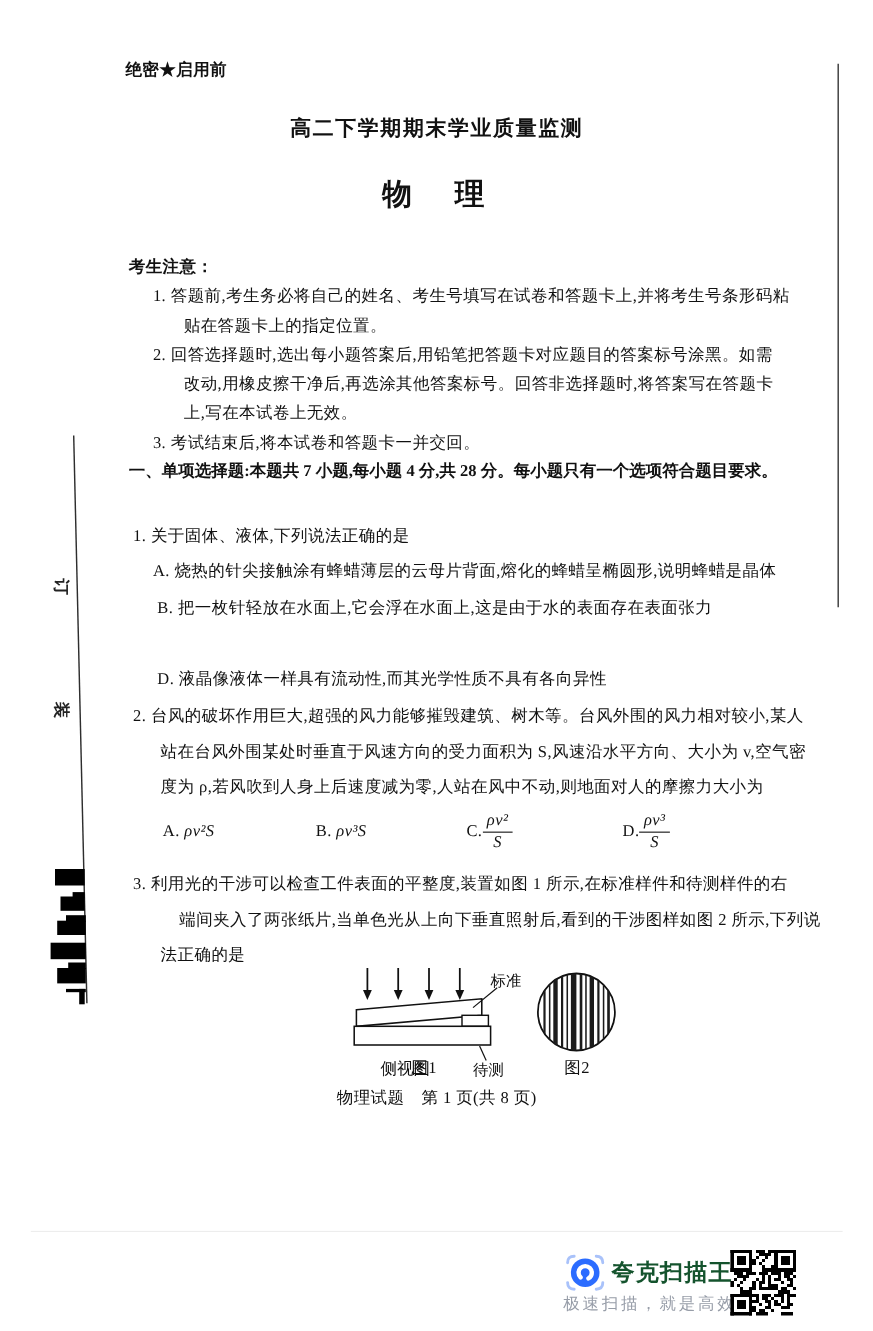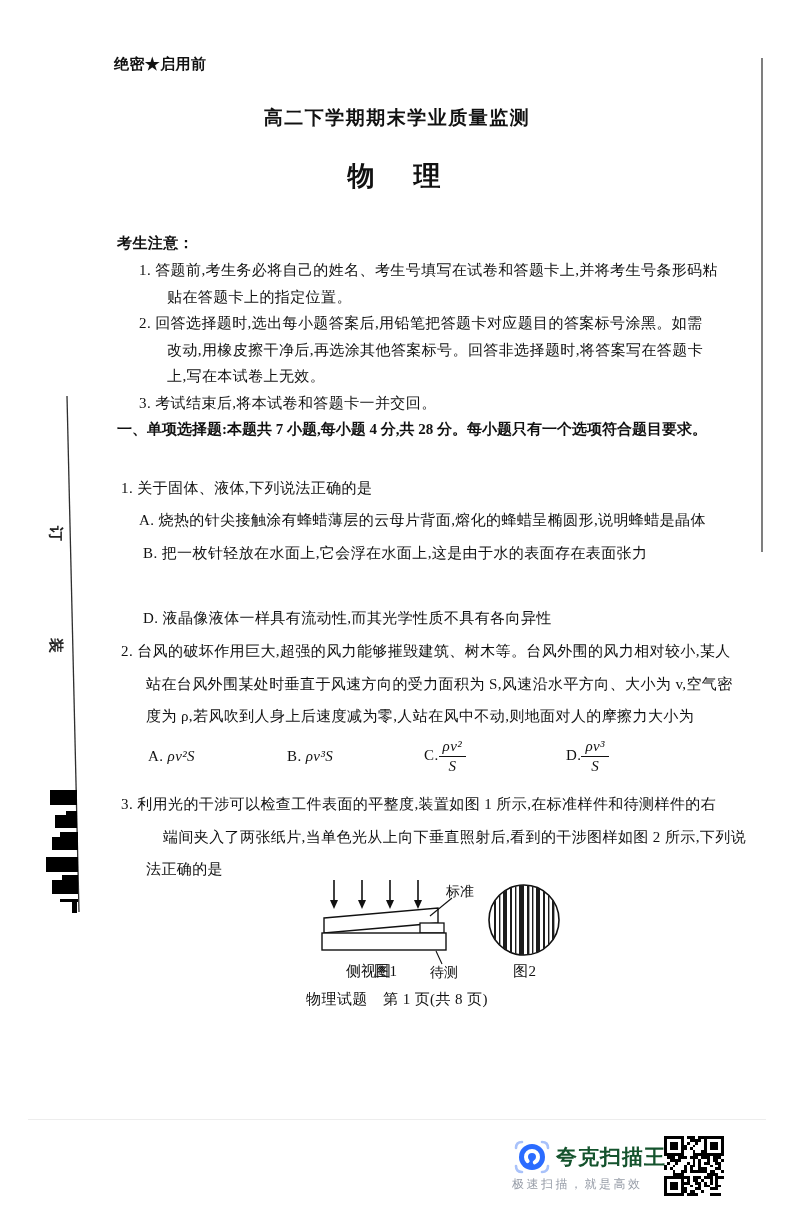--- a/index.html
+++ b/index.html
@@ -18,21 +18,21 @@
   .frac{display:inline-block;text-align:center;vertical-align:middle;line-height:1.15;}
   .frac .num{display:block;padding:0 4px 1px 4px;border-bottom:1.3px solid #111;}
   .frac .den{display:block;padding-top:1px;}
   .binding-char{position:absolute;font-size:15px;font-weight:bold;transform:rotate(90deg);color:#222;}
   .artifacts{position:absolute;left:0;top:0;pointer-events:none;}
   .figure-svg{position:absolute;}
   .divider{position:absolute;left:28px;top:1119px;width:738px;height:1px;background:#ededed;}
   .brand-name{position:absolute;left:556px;top:1143px;font-family:"Liberation Sans","DejaVu Sans",sans-serif;
               font-size:21px;font-weight:bold;color:#14532d;letter-spacing:1px;}
   .brand-tagline{position:absolute;left:512px;top:1176px;font-family:"Liberation Sans","DejaVu Sans",sans-serif;
-              font-size:12px;color:#979da8;letter-spacing:2.5px;}
+              font-size:15px;color:#979da8;letter-spacing:2.5px;}
   svg text{font-family:"Liberation Serif","DejaVu Serif",serif;fill:#111;}
 </style>
 </head>
 <body>
 
 <div class="page">
 
   <div class="line classification">绝密★启用前</div>
   <div class="line center title">高二下学期期末学业质量监测</div>
   <div class="line center subject">物　理</div>

